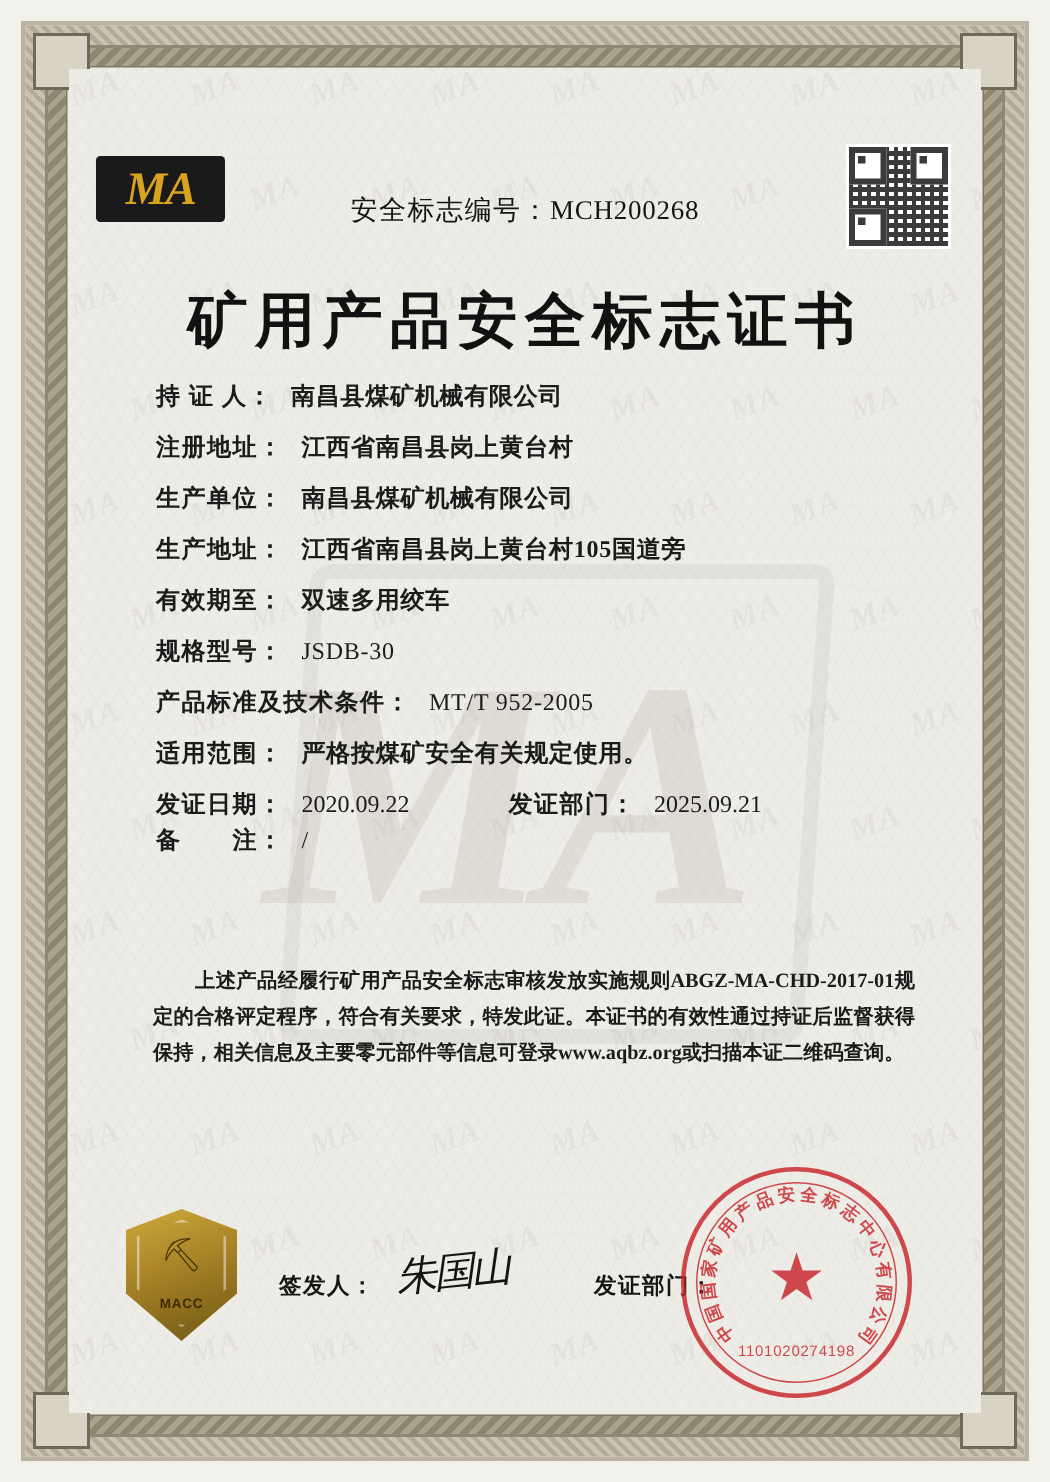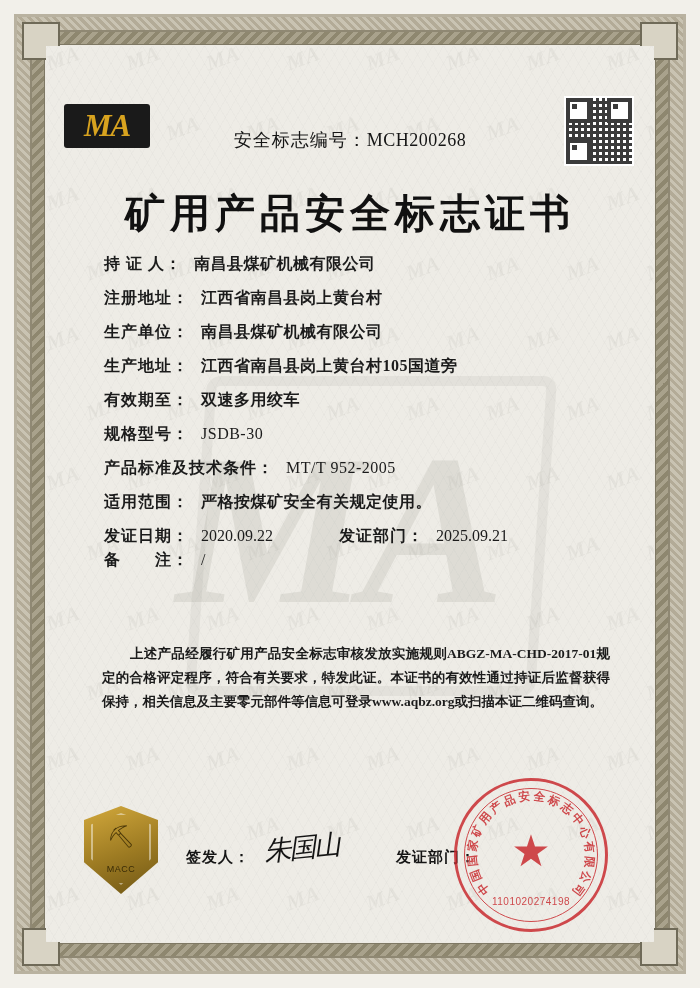--- a/index.html
+++ b/index.html
@@ -283,21 +283,21 @@
     border: 2px solid rgba(255,255,255,0.45);
     clip-path: polygon(50% 0%, 100% 16%, 100% 64%, 50% 100%, 0% 64%, 0% 16%);
   }
   .macc-text {
     position: absolute;
     bottom: 20px;
     left: 0; right: 0;
     text-align: center;
     font-family: "Liberation Sans", sans-serif;
     font-size: 9px;
-    font-weight: normal;
+    font-weight: bold;
     color: #3a2c06;
     letter-spacing: 0.5px;
   }
   .macc-pick {
     position: absolute;
     top: 20px; left: 0; right: 0;
     text-align: center;
     font-size: 22px;
     color: #4a3708;
     line-height: 1;

